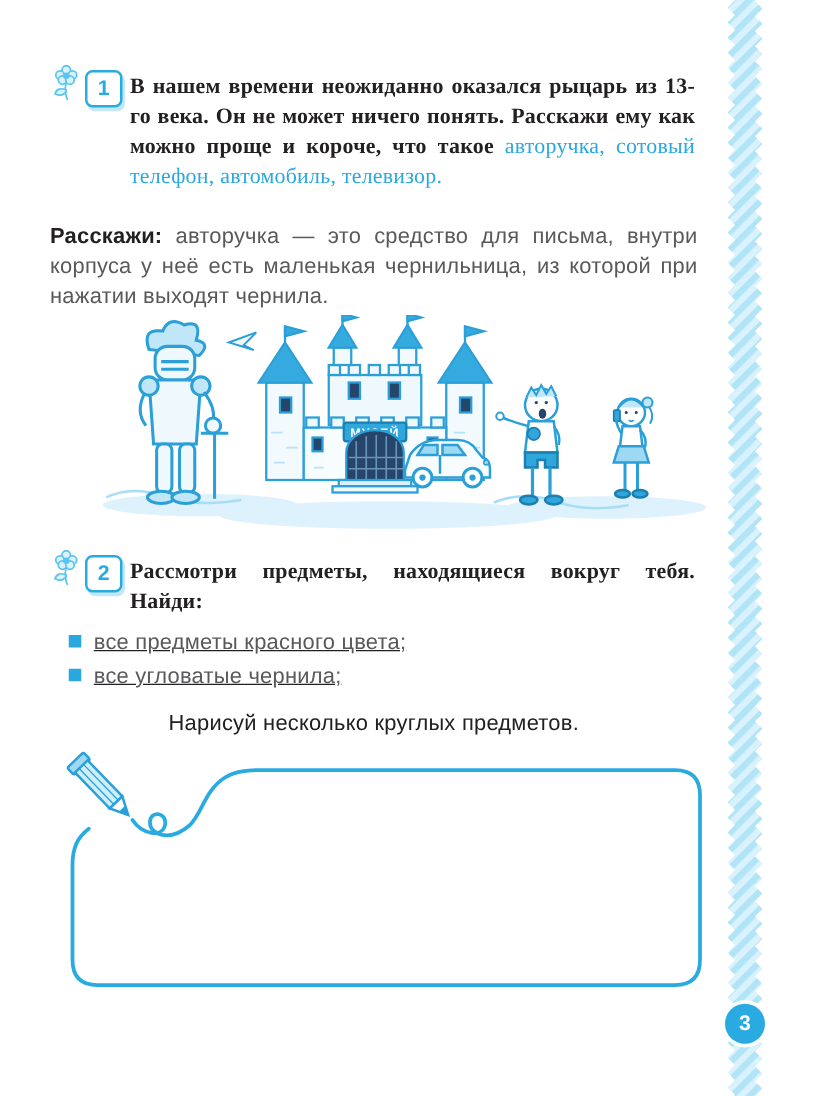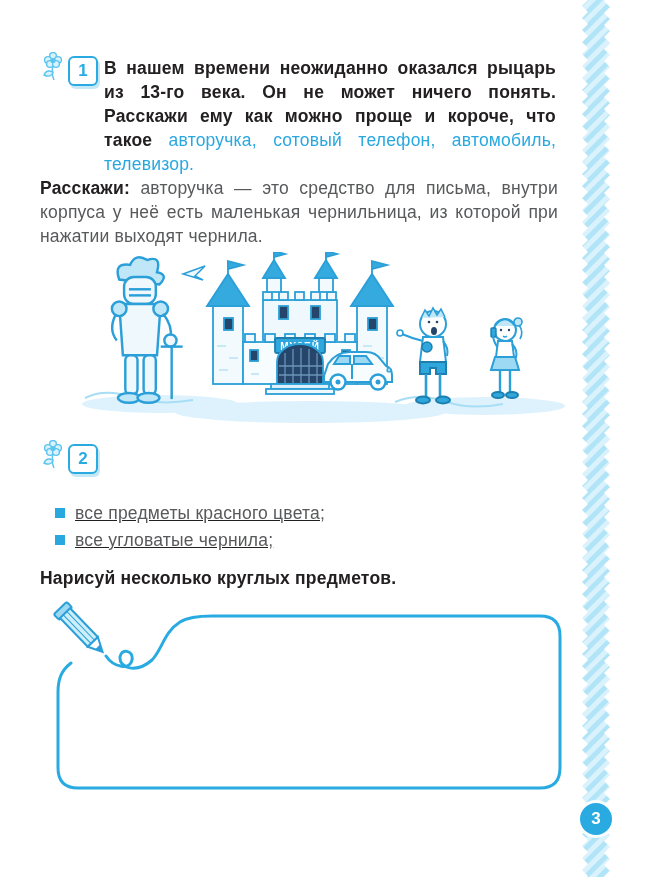--- a/index.html
+++ b/index.html
@@ -13,40 +13,40 @@
   .task-row{position:absolute;left:40px;width:518px;display:flex;align-items:flex-start;}
   .icon-col{display:flex;align-items:flex-start;width:64px;flex:0 0 64px;}
   .flower{margin-top:-4px;margin-right:2px;}
   .num-badge{
     width:26px;height:26px;border:2.5px solid #29abe2;border-radius:6px;background:#fff;
     color:#29abe2;font-weight:bold;font-size:17px;line-height:26px;text-align:center;
     box-shadow:2px 3px 0 rgba(125,205,240,.45);flex:0 0 26px;
   }
   .task-text{
     margin:0;width:452px;font-size:17.5px;line-height:24px;text-align:justify;
-    font-weight:bold;letter-spacing:.2px;
+    font-weight:bold;letter-spacing:.2px;font-family:Liberation Serif, serif;
   }
   .blue{color:#29a8e0;font-weight:normal;}
   .gray{color:#58595b;font-weight:normal;}
   .para{
     position:absolute;left:40px;width:518px;margin:0;font-size:17.5px;line-height:24px;
     text-align:justify;letter-spacing:.2px;
   }
   .para b{color:#232021;}
   
   .bullets{position:absolute;left:55px;top:500px;width:502px;margin:0;padding:0;list-style:none;text-decoration:underline;}
   .bullets li{
     display:flex;align-items:flex-start;font-size:17.5px;line-height:27px;color:#58595b;
     letter-spacing:.2px;
   }
   .bullets li .sq{
     flex:0 0 10px;width:10px;height:10px;background:#29a8e0;margin:8px 10px 0 0;
   }
   .draw-prompt{position:absolute;left:40px;top:566px;width:518px;margin:0;font-size:17.5px;
-    line-height:24px;font-weight:bold;letter-spacing:.2px;}
+    line-height:24px;font-weight:normal;letter-spacing:.2px;text-align:center;}
   
   .illustration{position:absolute;left:55px;top:252px;}
   .draw-area{position:absolute;left:24px;top:600px;}
   
   .page-num{
     position:absolute;left:580px;top:803px;width:32px;height:32px;border-radius:50%;
     background:#29abe2;color:#fff;font-weight:bold;font-size:17px;line-height:32px;
     text-align:center;box-shadow:0 0 0 3px rgba(255,255,255,.9);
   }
 </style>
@@ -240,20 +240,21 @@
           <circle cx="13" cy="4" r="3.4"></circle>
             <circle cx="8" cy="8" r="3.4"></circle>
           <circle cx="18" cy="8" r="3.4"></circle>
             <circle cx="10" cy="12" r="3.4"></circle>
           <circle cx="16" cy="12" r="3.4"></circle>
         </g>
         <circle cx="13" cy="8.5" r="2.6" fill="#5bc4ee"></circle>
       </svg>
       <div class="num-badge">2</div>
     </div>
+    <p class="task-text">Рассмотри предметы, находящиеся вокруг тебя. Найди:</p>
   </div>
 
   <ul class="bullets">
     <li>
         <span class="sq"></span>
         <span>все предметы красного цвета;</span>
       </li>
     <li>
         <span class="sq"></span>
         <span>все угловатые чернила;</span>

